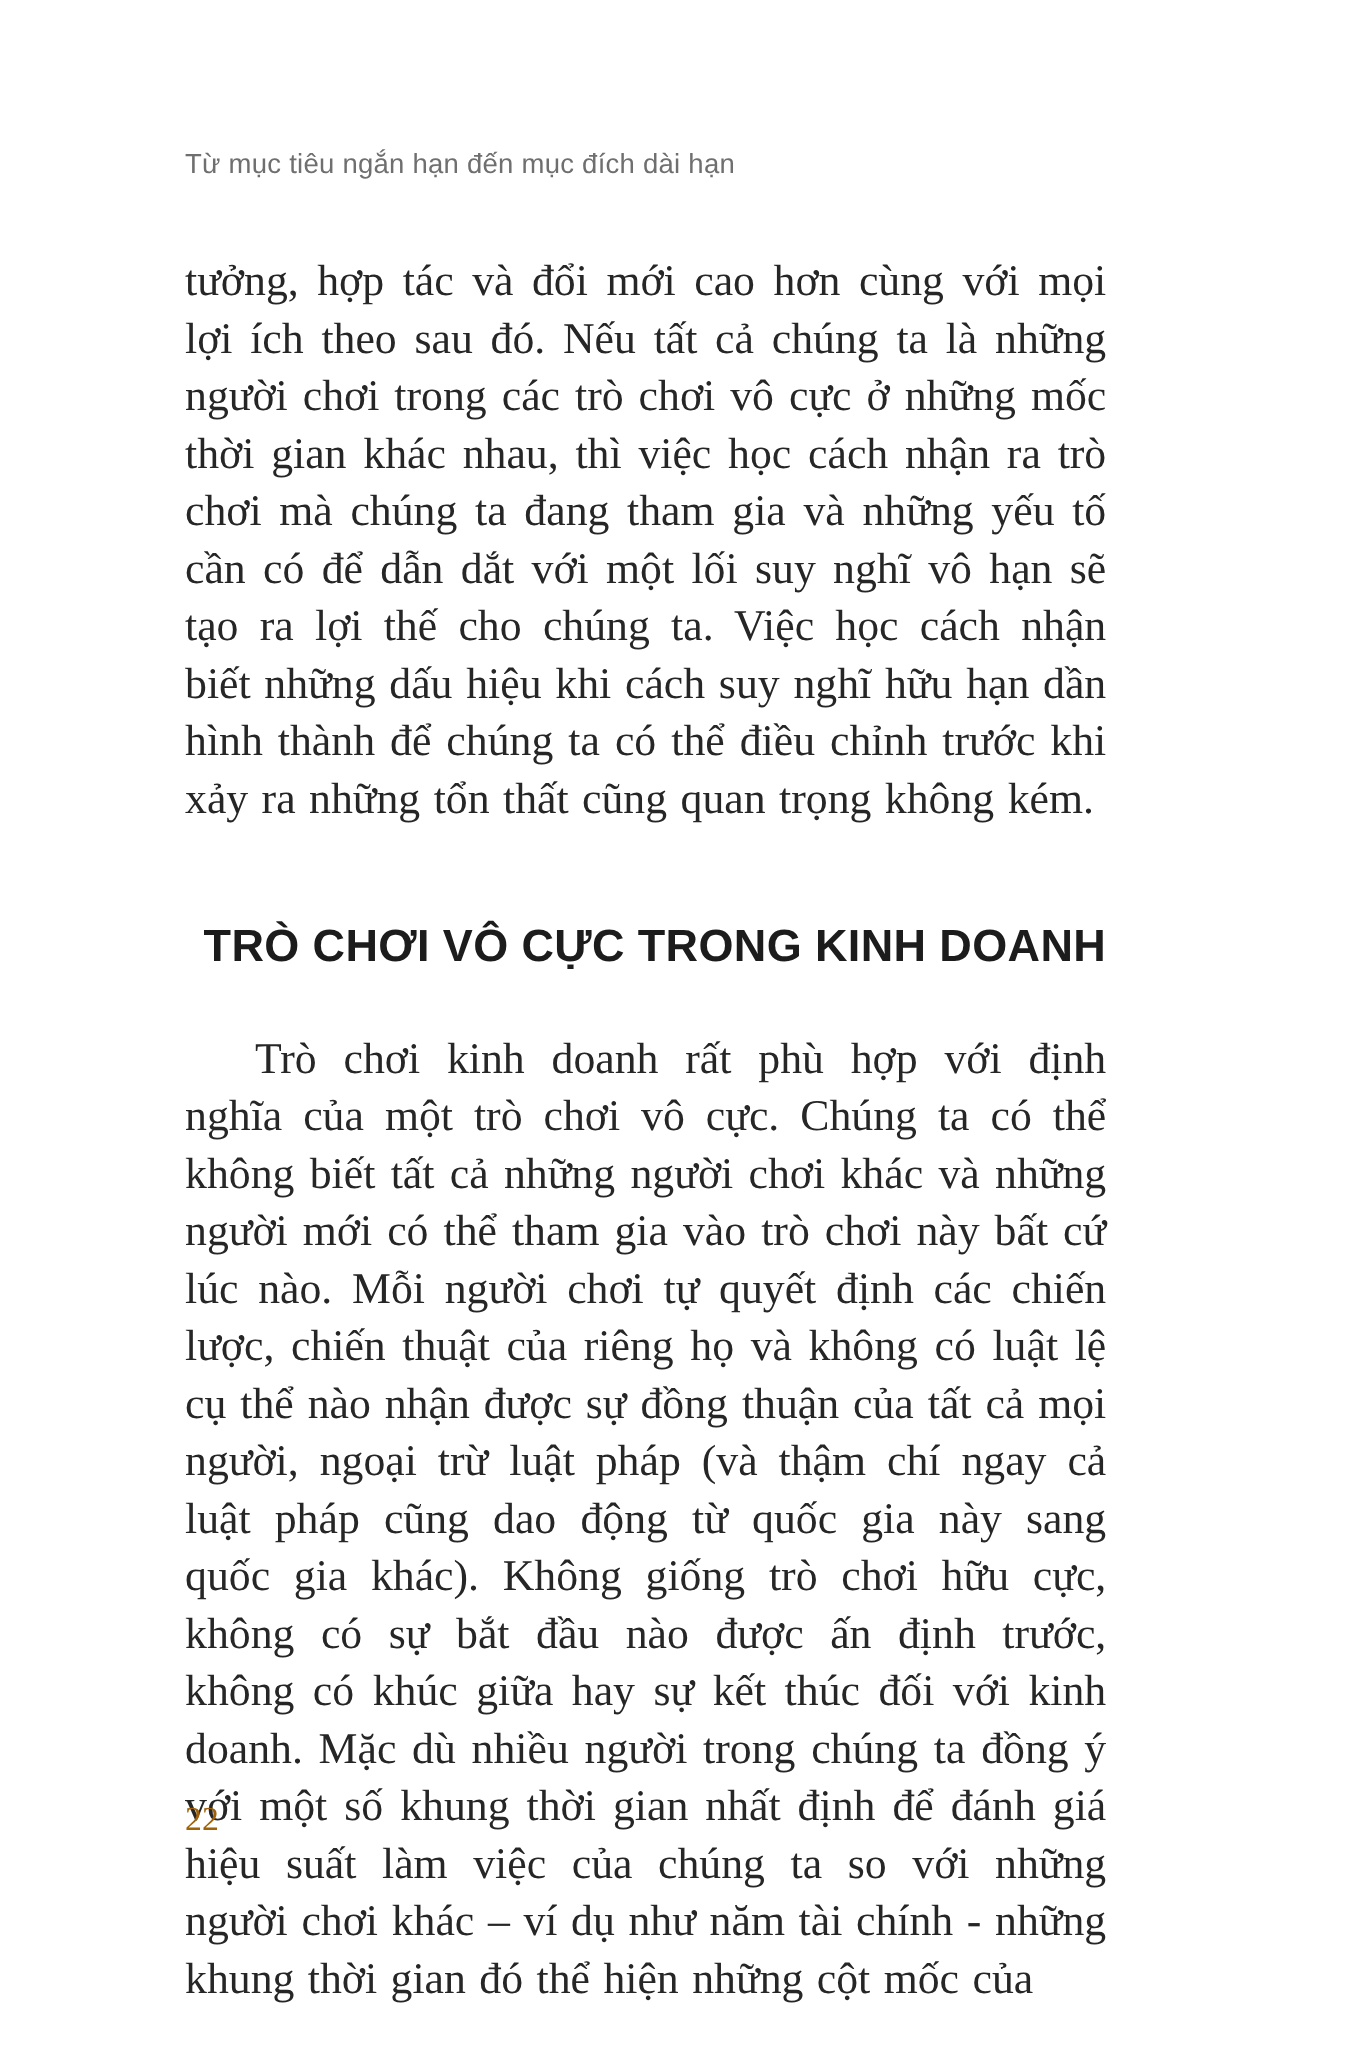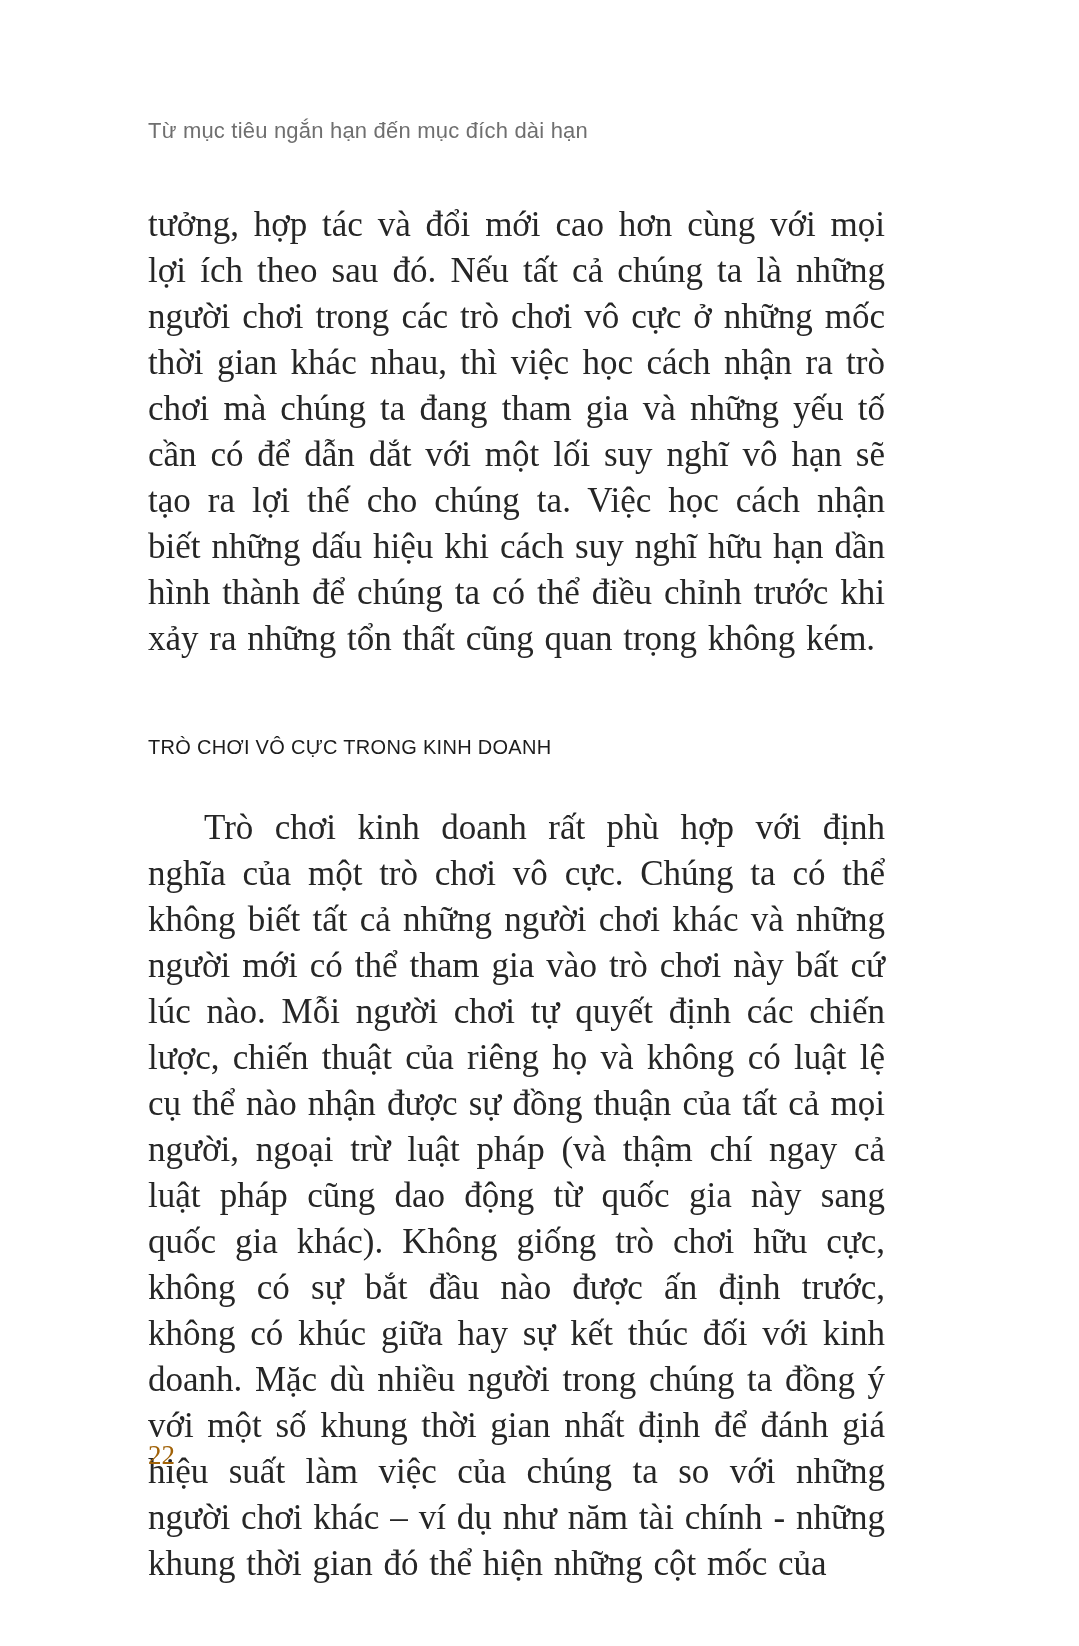--- a/index.html
+++ b/index.html
@@ -37,24 +37,24 @@
     line-height: 46px;
     text-align: justify;
     margin: 0;
     word-spacing: 2px;
   }
   .para.indent {
     text-indent: 56px;
   }
   .section-heading {
     font-family: "Liberation Sans", sans-serif;
-    font-weight: 400;
-    font-size: 20px;
+    font-weight: 700;
+    font-size: 36px;
     color: #1c1c1c;
-    text-align: left;
+    text-align: right;
     letter-spacing: 0.3px;
     margin: 74px 0 46px 0;
   }
   .page-number {
     position: absolute;
     left: 148px;
     top: 1428px;
     font-size: 27px;
     color: #a16207;
   }

